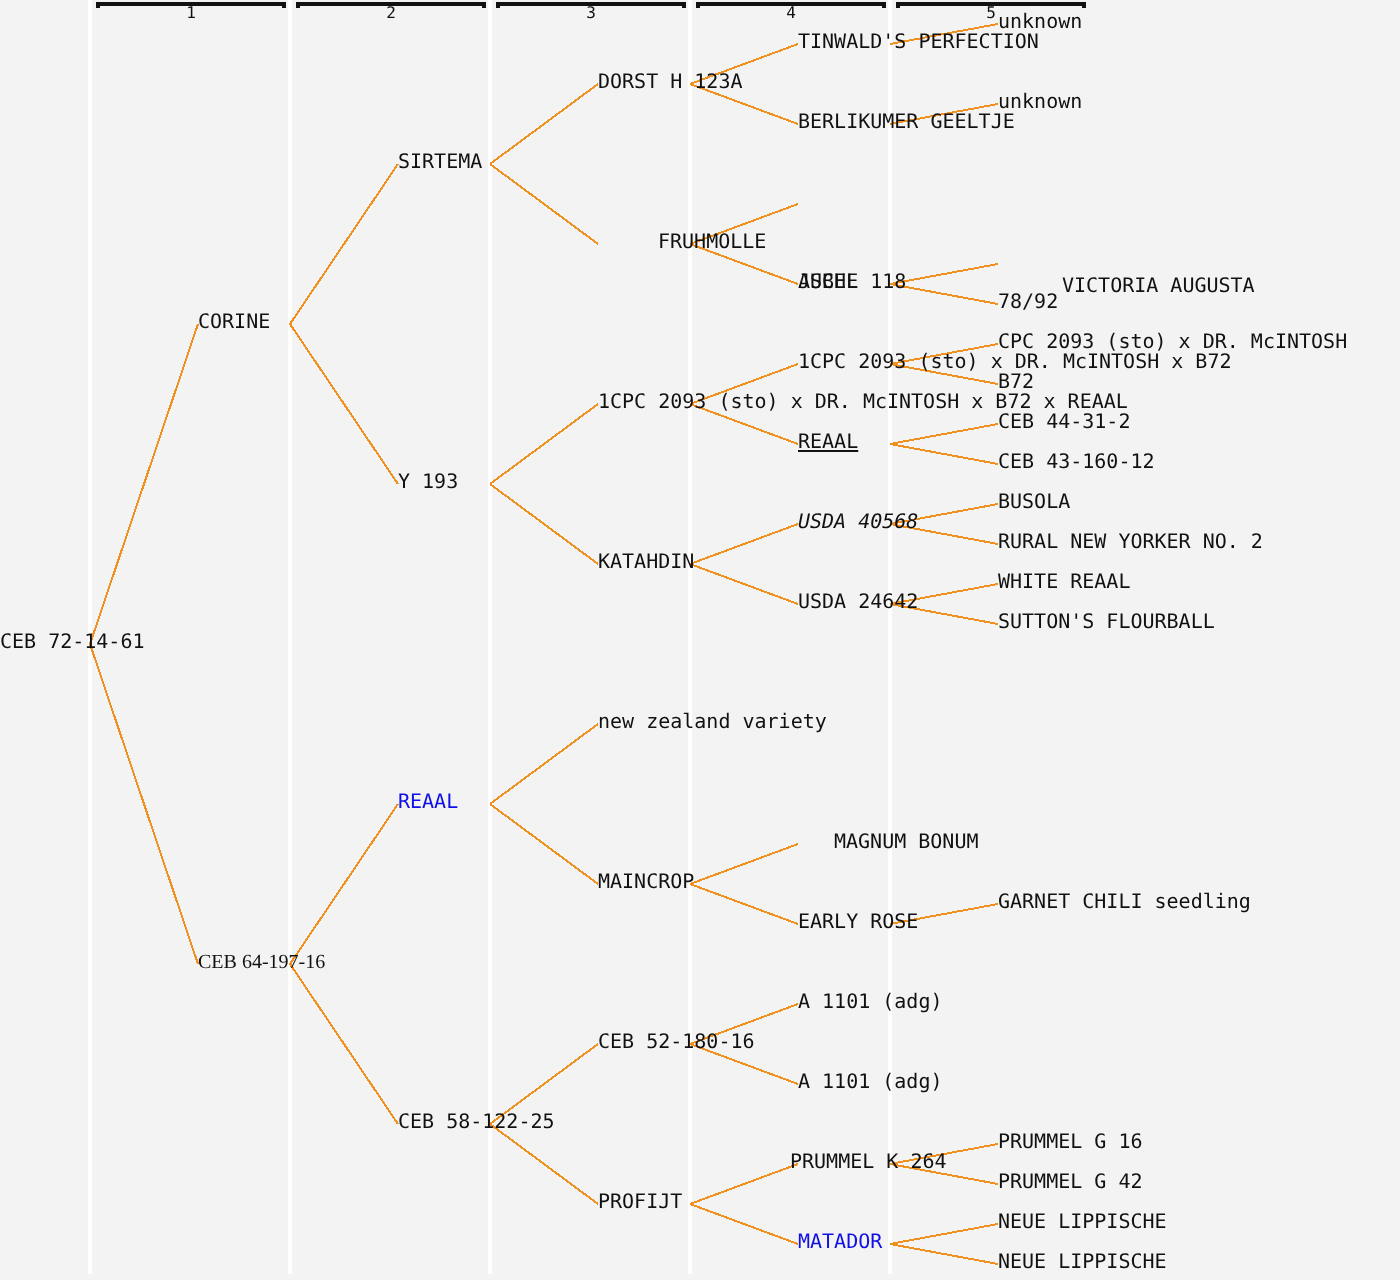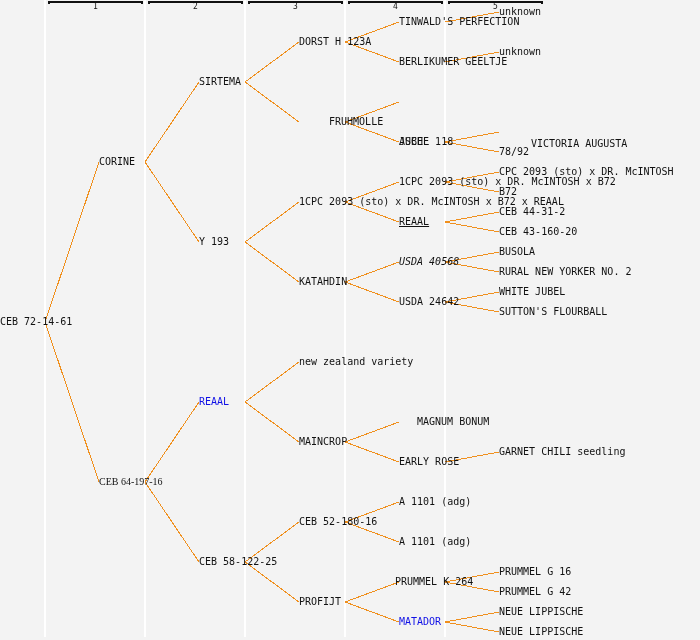--- a/index.html
+++ b/index.html
@@ -101,27 +101,27 @@
       <div class="node" style="left: 399px; top: 142px;">JUBEL</div>
       <div class="node" style="left: 499px; top: 144px; margin-left: 32px;">VICTORIA AUGUSTA</div>
       <div class="node" style="left: 499px; top: 152px;">78/92</div>
       <div class="node" style="left: 199px; top: 242px;">Y 193</div>
       <div class="node" style="left: 299px; top: 202px;">1CPC 2093 (sto) x DR. McINTOSH x B72 x REAAL</div>
       <div class="node" style="left: 399px; top: 182px;">1CPC 2093 (sto) x DR. McINTOSH x B72</div>
       <div class="node" style="left: 499px; top: 172px;">CPC 2093 (sto) x DR. McINTOSH</div>
       <div class="node" style="left: 499px; top: 192px;">B72</div>
       <div class="node" style="left: 399px; top: 222px; text-decoration: underline;">REAAL</div>
       <div class="node" style="left: 499px; top: 212px;">CEB 44-31-2</div>
-      <div class="node" style="left: 499px; top: 232px;">CEB 43-160-20</div>
+      <div class="node" style="left: 499px; top: 232px;">CEB 43-160-12</div>
       <div class="node" style="left: 299px; top: 282px;">KATAHDIN</div>
       <div class="node" style="left: 399px; top: 262px; font-style: italic;">USDA 40568</div>
       <div class="node" style="left: 499px; top: 252px;">BUSOLA</div>
       <div class="node" style="left: 499px; top: 272px;">RURAL NEW YORKER NO. 2</div>
       <div class="node" style="left: 399px; top: 302px;">USDA 24642</div>
-      <div class="node" style="left: 499px; top: 292px;">WHITE JUBEL</div>
+      <div class="node" style="left: 499px; top: 292px;">WHITE REAAL</div>
       <div class="node" style="left: 499px; top: 312px;">SUTTON'S FLOURBALL</div>
       <div class="node" style="left: 99px; top: 482px; font-family: Liberation Serif, serif;">CEB 64-197-16</div>
       <div class="node link" style="left: 199px; top: 402px;">REAAL</div>
       <div class="node" style="left: 299px; top: 362px;">new zealand variety</div>
       <div class="node" style="left: 299px; top: 442px;">MAINCROP</div>
       <div class="node" style="left: 399px; top: 422px; margin-left: 18px;">MAGNUM BONUM</div>
       <div class="node" style="left: 399px; top: 462px;">EARLY ROSE</div>
       <div class="node" style="left: 499px; top: 452px;">GARNET CHILI seedling</div>
       <div class="node" style="left: 199px; top: 562px;">CEB 58-122-25</div>
       <div class="node" style="left: 299px; top: 522px;">CEB 52-180-16</div>

